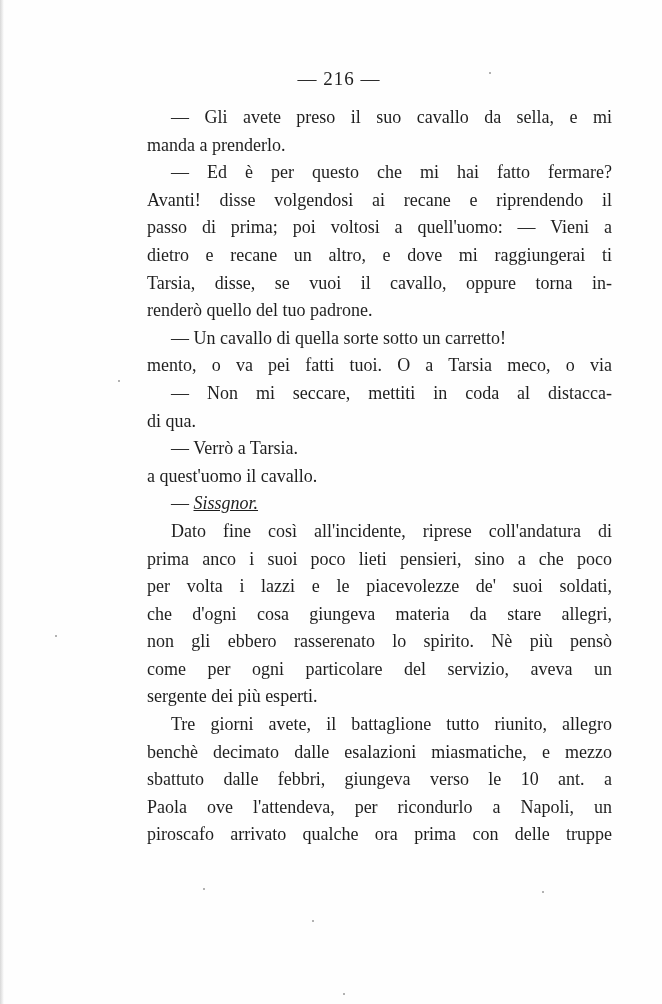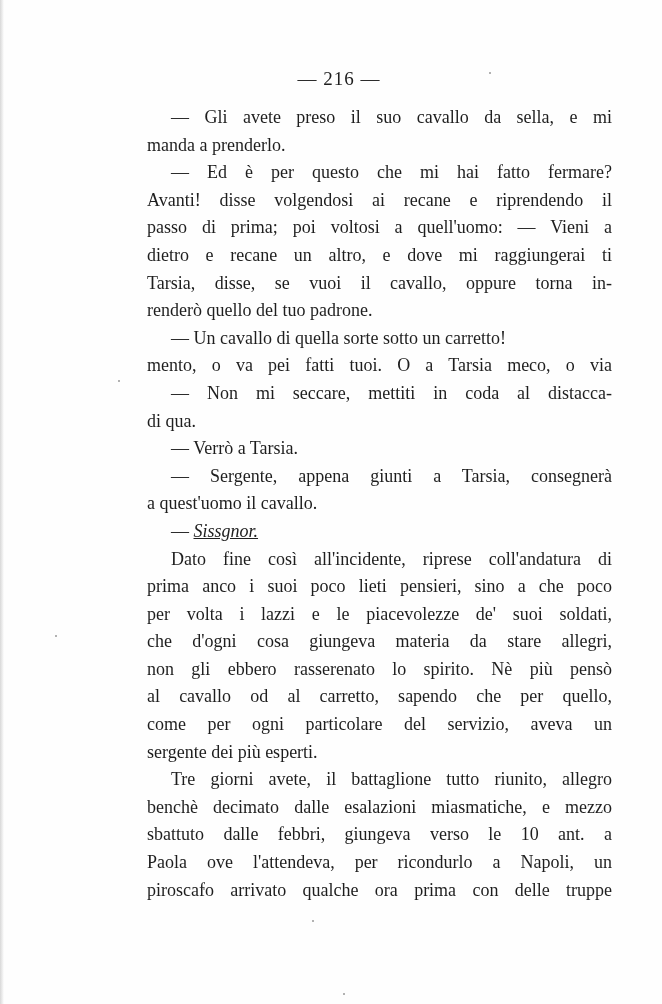--- a/index.html
+++ b/index.html
@@ -31,29 +31,27 @@
       <div class="line"><span>Avanti! disse volgendosi ai recane e riprendendo il</span></div>
       <div class="line"><span>passo di prima; poi voltosi a quell'uomo: — Vieni a</span></div>
       <div class="line"><span>dietro e recane un altro, e dove mi raggiungerai ti</span></div>
       <div class="line"><span>Tarsia, disse, se vuoi il cavallo, oppure torna in-</span></div>
       <div class="line last"><span>renderò quello del tuo padrone.</span></div>
       <div class="line indent last"><span>— Un cavallo di quella sorte sotto un carretto!</span></div>
       <div class="line"><span>mento, o va pei fatti tuoi. O a Tarsia meco, o via</span></div>
       <div class="line indent"><span>— Non mi seccare, mettiti in coda al distacca-</span></div>
       <div class="line last"><span>di qua.</span></div>
       <div class="line indent last"><span>— Verrò a Tarsia.</span></div>
-      <div class="line indent"><span>— Sergente, appena giunti a Tarsia, consegnerà</span></div>
       <div class="line last"><span>a quest'uomo il cavallo.</span></div>
       <div class="line indent last italic"><span>— </span><span class="it">Sissgnor.</span></div>
       <div class="line indent"><span>Dato fine così all'incidente, riprese coll'andatura di</span></div>
       <div class="line"><span>prima anco i suoi poco lieti pensieri, sino a che poco</span></div>
       <div class="line"><span>per volta i lazzi e le piacevolezze de' suoi soldati,</span></div>
       <div class="line"><span>che d'ogni cosa giungeva materia da stare allegri,</span></div>
       <div class="line"><span>non gli ebbero rasserenato lo spirito. Nè più pensò</span></div>
-      <div class="line"><span>al cavallo od al carretto, sapendo che per quello,</span></div>
       <div class="line"><span>come per ogni particolare del servizio, aveva un</span></div>
       <div class="line last"><span>sergente dei più esperti.</span></div>
       <div class="line indent"><span>Tre giorni avete, il battaglione tutto riunito, allegro</span></div>
       <div class="line"><span>benchè decimato dalle esalazioni miasmatiche, e mezzo</span></div>
       <div class="line"><span>sbattuto dalle febbri, giungeva verso le 10 ant. a</span></div>
       <div class="line"><span>Paola ove l'attendeva, per ricondurlo a Napoli, un</span></div>
       <div class="line"><span>piroscafo arrivato qualche ora prima con delle truppe</span></div>
     </div>
   <span class="speck" style="left:203px;top:888px"></span>
   <span class="speck" style="left:312px;top:920px"></span>

